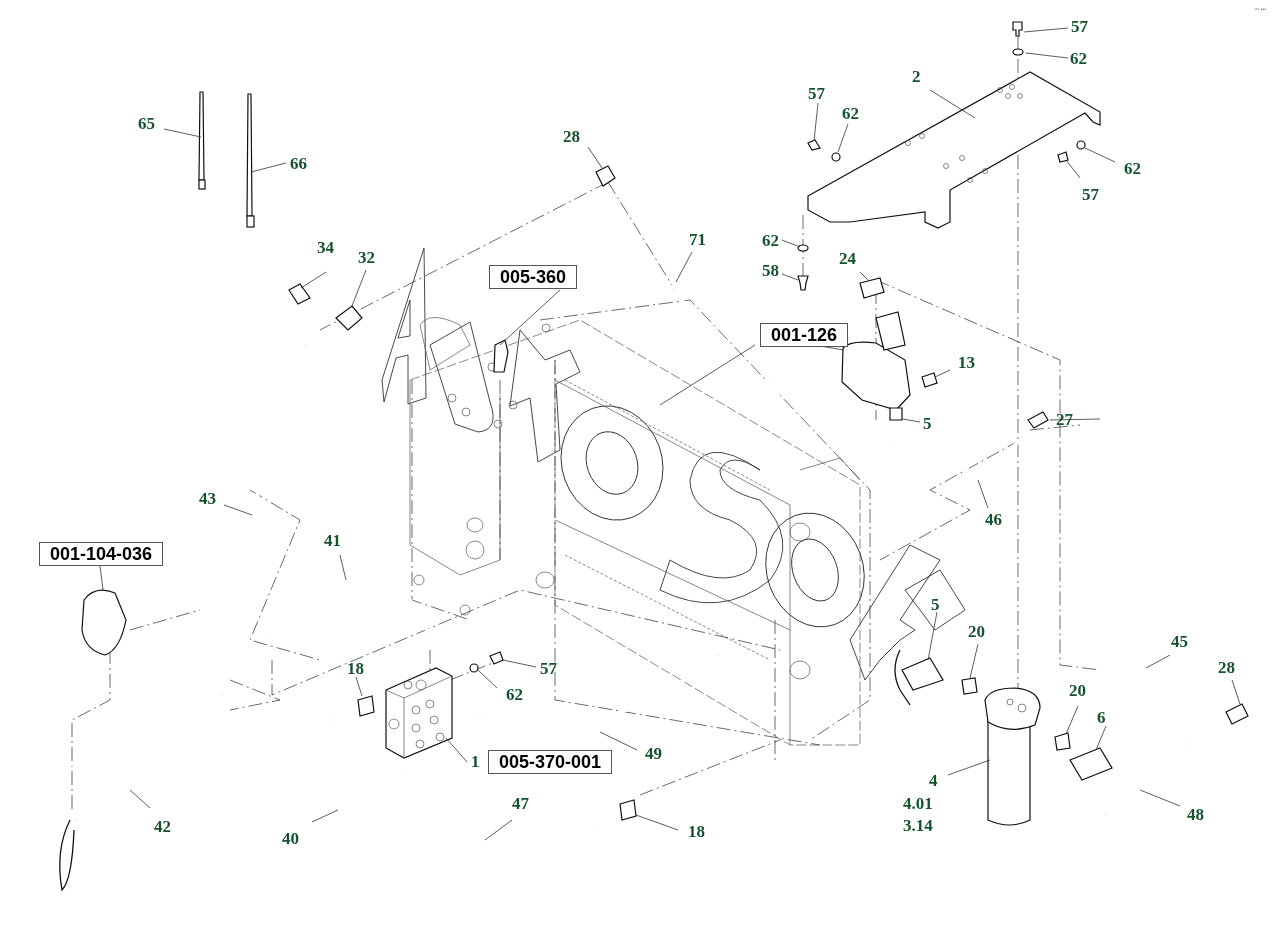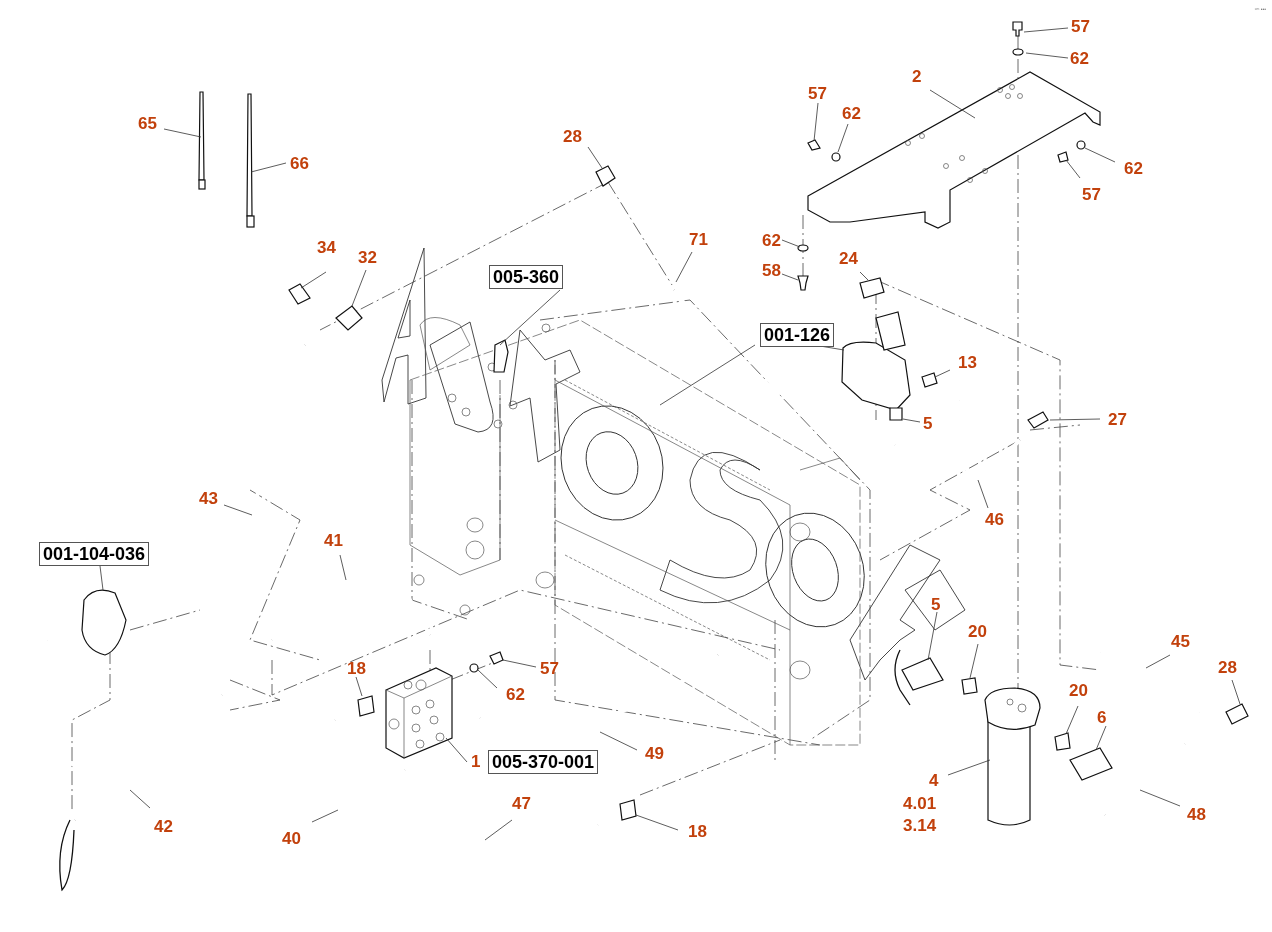--- a/index.html
+++ b/index.html
@@ -1,20 +1,20 @@
 <!DOCTYPE html>
 <html><head>
 <meta charset="utf-8">
 <style>
   html, body { margin:0; padding:0; background:#ffffff; }
   body { width:1272px; height:932px; position:relative; overflow:hidden; font-family:"Liberation Sans", sans-serif; }
   #stage { position:absolute; left:0; top:0; width:1272px; height:932px; }
   svg#drawing { position:absolute; left:0; top:0; }
-  .lbl { position:absolute; font-family:Liberation Sans, sans-serif; font-weight:bold; font-size:17px; color:#c2410c; line-height:1; white-space:nowrap; }
-  .ref { position:absolute; font-family:"Liberation Sans", sans-serif; font-weight:bold; font-size:18px; color:#000; line-height:1; border:1px solid #555; padding:2px 3px; background:#fff; white-space:nowrap; cursor:pointer; }
+  .lbl { position:absolute; font-family:Liberation Serif, serif; font-weight:bold; font-size:17px; color:#14532d; line-height:1; white-space:nowrap; }
+  .ref { position:absolute; font-family:"Liberation Sans", sans-serif; font-weight:bold; font-size:18px; color:#000; line-height:1; border:1px solid #555; padding:2px 10px; background:#fff; white-space:nowrap; cursor:pointer; }
   .corner { position:absolute; right:6px; top:6px; font-family:"Liberation Sans", sans-serif; font-size:5px; color:#777; }
   .ln { stroke:#333; stroke-width:0.8; fill:none; }
   .dash { stroke:#444; stroke-width:0.8; fill:none; stroke-dasharray:14 4 2 4; }
   .part { stroke:#111; stroke-width:1.2; fill:#fff; }
   .hose { stroke:#111; stroke-width:1.3; fill:none; }
   .hosein { stroke:#fff; stroke-width:4; fill:none; }
   .wm { stroke:#333; stroke-width:0.9; fill:none; }
   .thin { stroke:#555; stroke-width:0.7; fill:none; }
 </style>
 </head>
@@ -247,21 +247,21 @@
 <span class="lbl" style="left:290px;top:155px">66</span>
 <span class="lbl" style="left:563px;top:128px">28</span>
 <span class="lbl" style="left:689px;top:231px">71</span>
 <span class="lbl" style="left:762px;top:232px">62</span>
 <span class="lbl" style="left:762px;top:262px">58</span>
 <span class="lbl" style="left:839px;top:250px">24</span>
 <span class="lbl" style="left:317px;top:239px">34</span>
 <span class="lbl" style="left:358px;top:249px">32</span>
 <span class="lbl" style="left:958px;top:354px">13</span>
 <span class="lbl" style="left:923px;top:415px">5</span>
-<span class="lbl" style="left:1108px;top:411px">27</span>
+<span class="lbl" style="left:1056px;top:411px">27</span>
 <span class="lbl" style="left:985px;top:511px">46</span>
 <span class="lbl" style="left:199px;top:490px">43</span>
 <span class="lbl" style="left:324px;top:532px">41</span>
 <span class="lbl" style="left:931px;top:596px">5</span>
 <span class="lbl" style="left:968px;top:623px">20</span>
 <span class="lbl" style="left:1171px;top:633px">45</span>
 <span class="lbl" style="left:1218px;top:659px">28</span>
 <span class="lbl" style="left:347px;top:660px">18</span>
 <span class="lbl" style="left:540px;top:660px">57</span>
 <span class="lbl" style="left:506px;top:686px">62</span>

